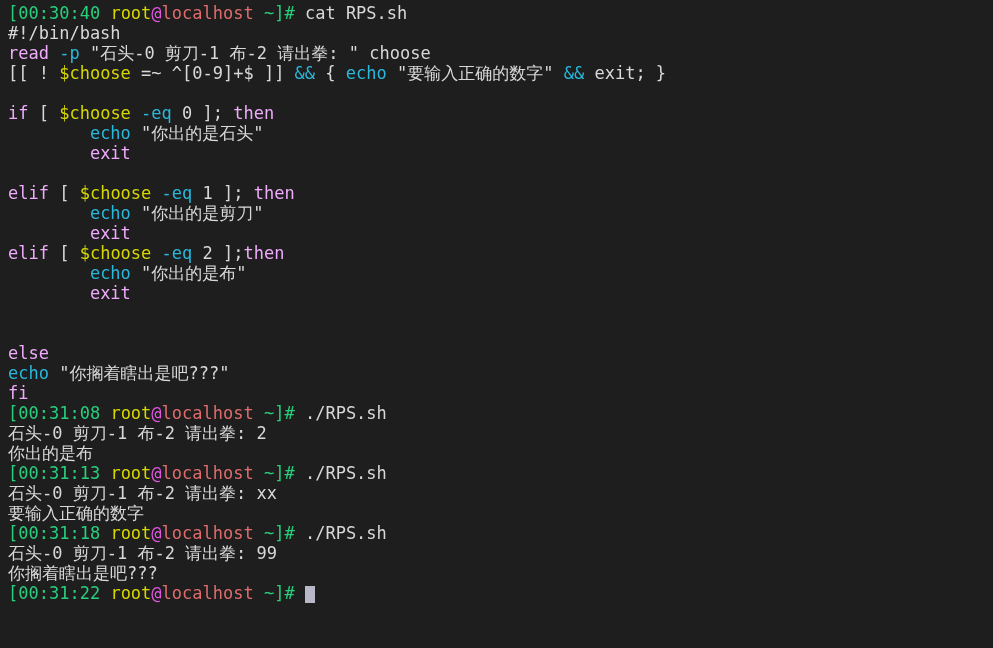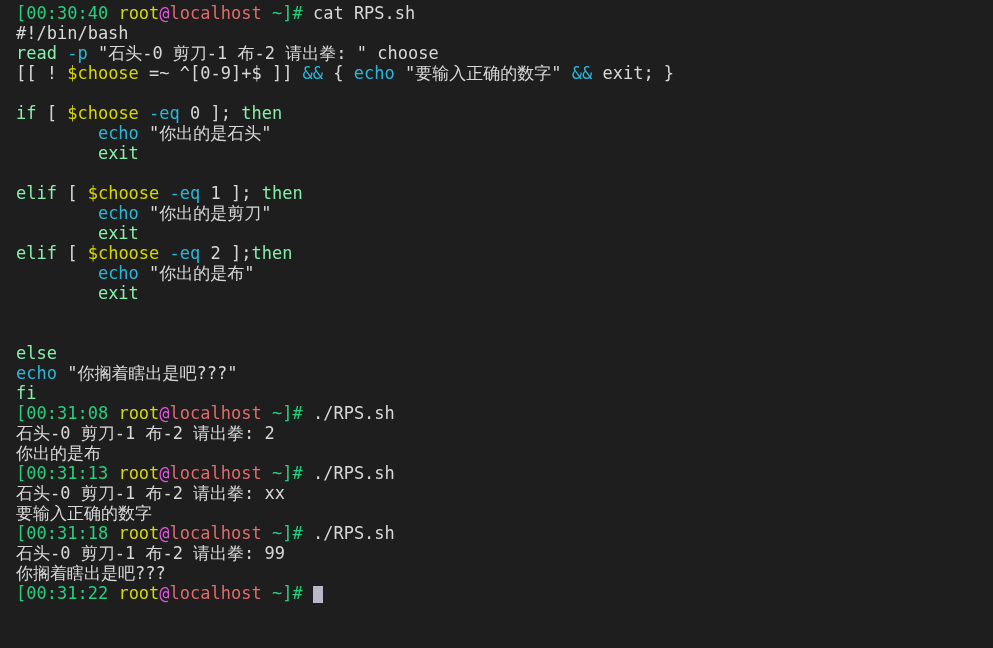--- a/index.html
+++ b/index.html
@@ -10,21 +10,21 @@
   body {
     width: 993px;
     height: 648px;
     overflow: hidden;
     font-family: "DejaVu Sans Mono", monospace;
   }
   #terminal {
     width: 993px;
     height: 648px;
     background: #1e1e1e;
-    padding: 3px 0 0 16px;
+    padding: 3px 0 0 8px;
     box-sizing: border-box;
     font-family: "DejaVu Sans Mono", monospace;
     font-size: 17px;
     line-height: 20px;
     white-space: pre;
     color: #d8d8d8;
     -webkit-font-smoothing: none;
   }
   .line {
     height: 20px;
@@ -32,21 +32,21 @@
     white-space: pre;
     font-family: "DejaVu Sans Mono", monospace;
   }
   .seg { white-space: pre; font-family: "DejaVu Sans Mono", monospace; }
   .c-green   { color: #26d07c; }
   .c-yellow  { color: #d7d700; }
   .c-magenta { color: #e455e4; }
   .c-red     { color: #e06c6c; }
   .c-white   { color: #d8d8d8; }
   .c-cyan    { color: #29b8db; }
-  .c-pink    { color: #86efac; }
+  .c-pink    { color: #f0abfc; }
   .cursor {
     display: inline-block;
     width: 10px;
     height: 17px;
     vertical-align: text-bottom;
     background: #b8b8c8;
   }
 </style>
 </head>
 <body>

